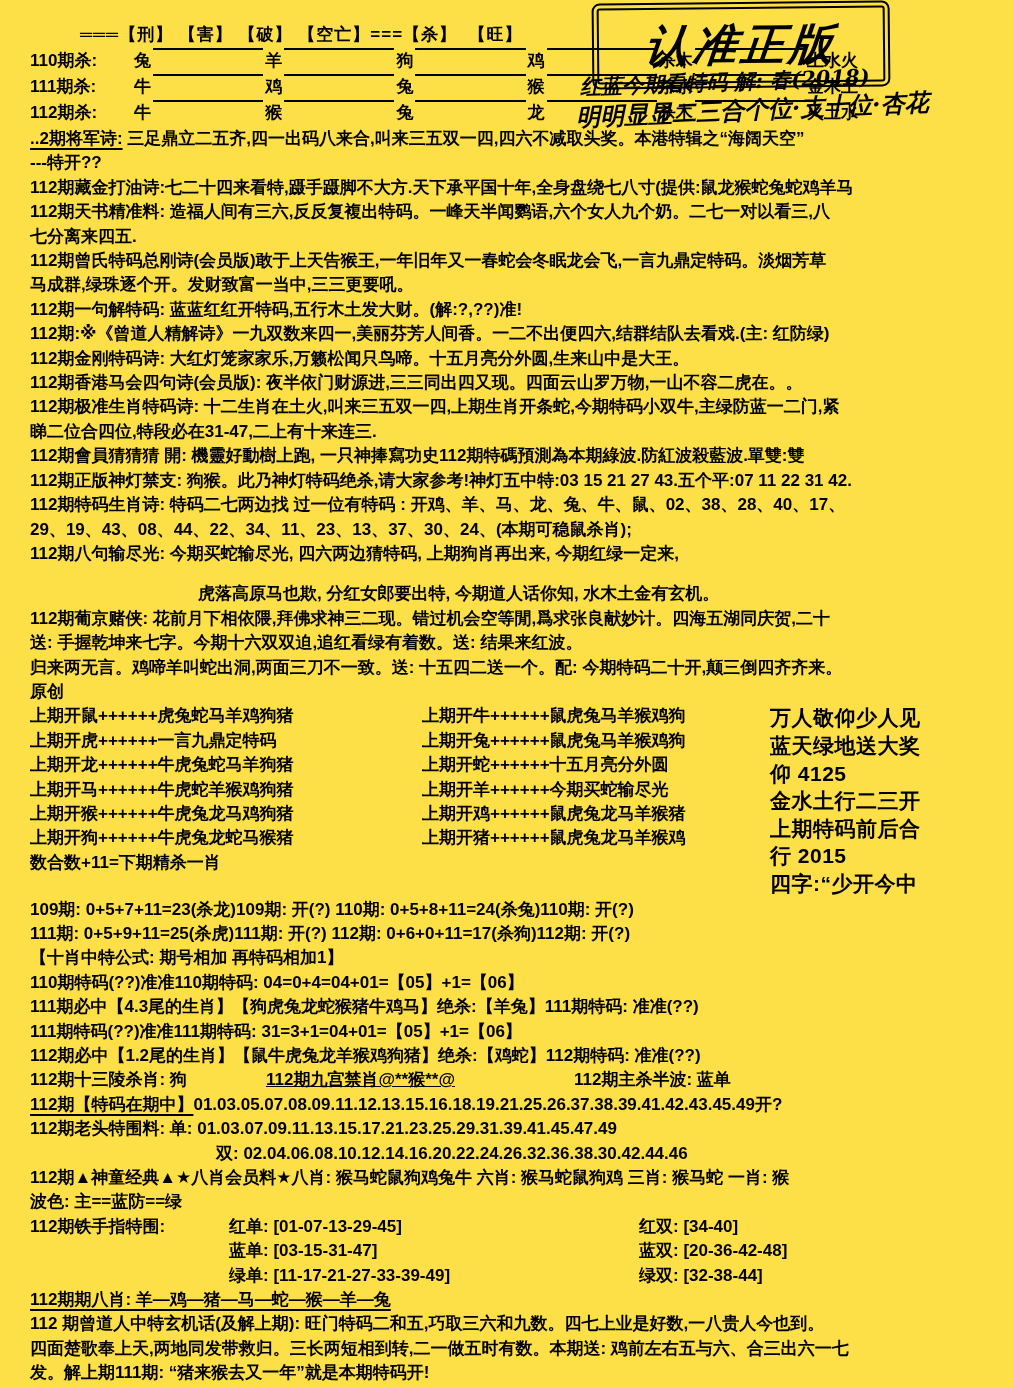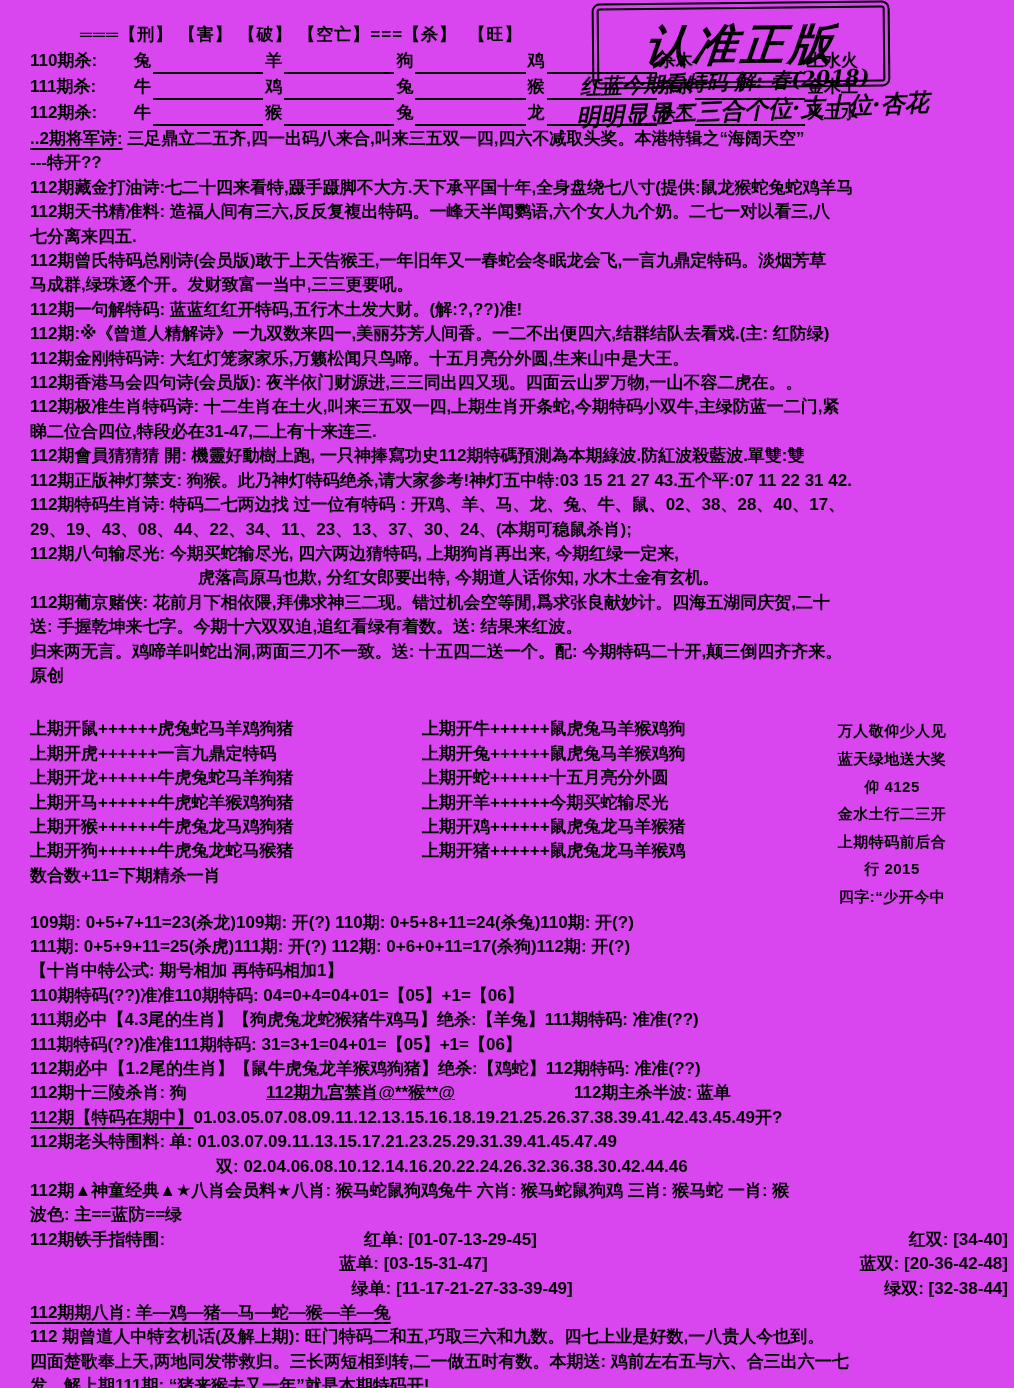--- a/index.html
+++ b/index.html
@@ -2,27 +2,27 @@
 <html><head>
 <meta charset="utf-8">
 <style>
   * { box-sizing: border-box; }
   html,body { margin:0; padding:0; }
   body {
     width:1014px; height:1388px; background:#ffffff; color:#000;
     font-family:"Liberation Sans","DejaVu Sans",sans-serif;
     font-weight:700; font-size:17px;
   }
-  .page { position:relative; width:1014px; height:1388px; overflow:hidden; background:#d946ef; }
+  .page { position:relative; width:1014px; height:1388px; overflow:hidden; background:#fde047; }
 
   
   .topzone { position:relative; height:127px; }
   .killtbl { position:absolute; left:30px; top:22px; width:828px; }
   .khead { margin-left:50px; white-space:pre; line-height:26px; letter-spacing:1px; }
-  .krow { display:flex; align-items:flex-end; line-height:26px; }
+  .krow { display:flex; align-items:flex-start; line-height:26px; }
   .krow .klbl { width:104px; flex:none; }
   .kcell { flex:none; white-space:nowrap; }
   .kconn { flex:1; height:2px; background:#000; margin:0 2px; }
 
   .stamp {
     position:absolute; left:592px; top:2px; width:298px; height:86px;
     border:7px double #000; border-radius:8px;
     display:flex; align-items:center; justify-content:center;
     transform:rotate(-0.6deg);
   }
@@ -35,38 +35,38 @@
     position:absolute; white-space:nowrap; font-family:"DejaVu Serif",serif;
     font-style:italic; font-weight:900; pointer-events:none;
   }
   .hand1 { left:580px; top:68px; font-size:21px; transform:rotate(-2deg); }
   .hand2 { left:576px; top:94px; font-size:24px; transform:rotate(-2.5deg); }
 
   
   .content { padding:0 6px 0 30px; }
   .line { margin:0; line-height:24.4px; white-space:nowrap; }
   .u { text-decoration:underline; text-decoration-thickness:2px; text-underline-offset:4px; }
-  .indent1 { padding-left:168px; }
+  .indent1 { padding-left:168px;margin-top:16px; }
   .indent2 { padding-left:186px; }
 
   
-  .zwrap { display:flex;margin-top:29px; }
+  .zwrap { display:flex; }
   .zleftcols { flex:none; }
   .zrow { display:flex; line-height:24.4px; }
   .zc1 { width:392px; flex:none; white-space:nowrap; }
   .zc2 { width:348px; flex:none; white-space:nowrap; }
   .zright {
-    flex:none; width:244px; font-size:15px; line-height:27.6px;
-    white-space:nowrap; letter-spacing:0.5px;text-align:center;
+    flex:none; width:244px; font-size:21px; line-height:27.6px;
+    white-space:nowrap; letter-spacing:0.5px;
   }
 
   .sxrow { display:flex; line-height:24.4px; }
   .sx1 { width:236px; flex:none; } .sx2 { width:308px; flex:none;text-decoration:underline; }
 
-  .trow { display:flex; line-height:24.4px;justify-content:space-between; }
+  .trow { display:flex; line-height:24.4px; }
   .tlabel { width:154px; flex:none; } .tspacer { width:154px; flex:none; }
   .tleft { width:410px; flex:none;margin-left:45px; }
 </style>
 </head>
 <body>
 
 <div class="page">
 
   <div class="topzone">
     <div class="killtbl">

